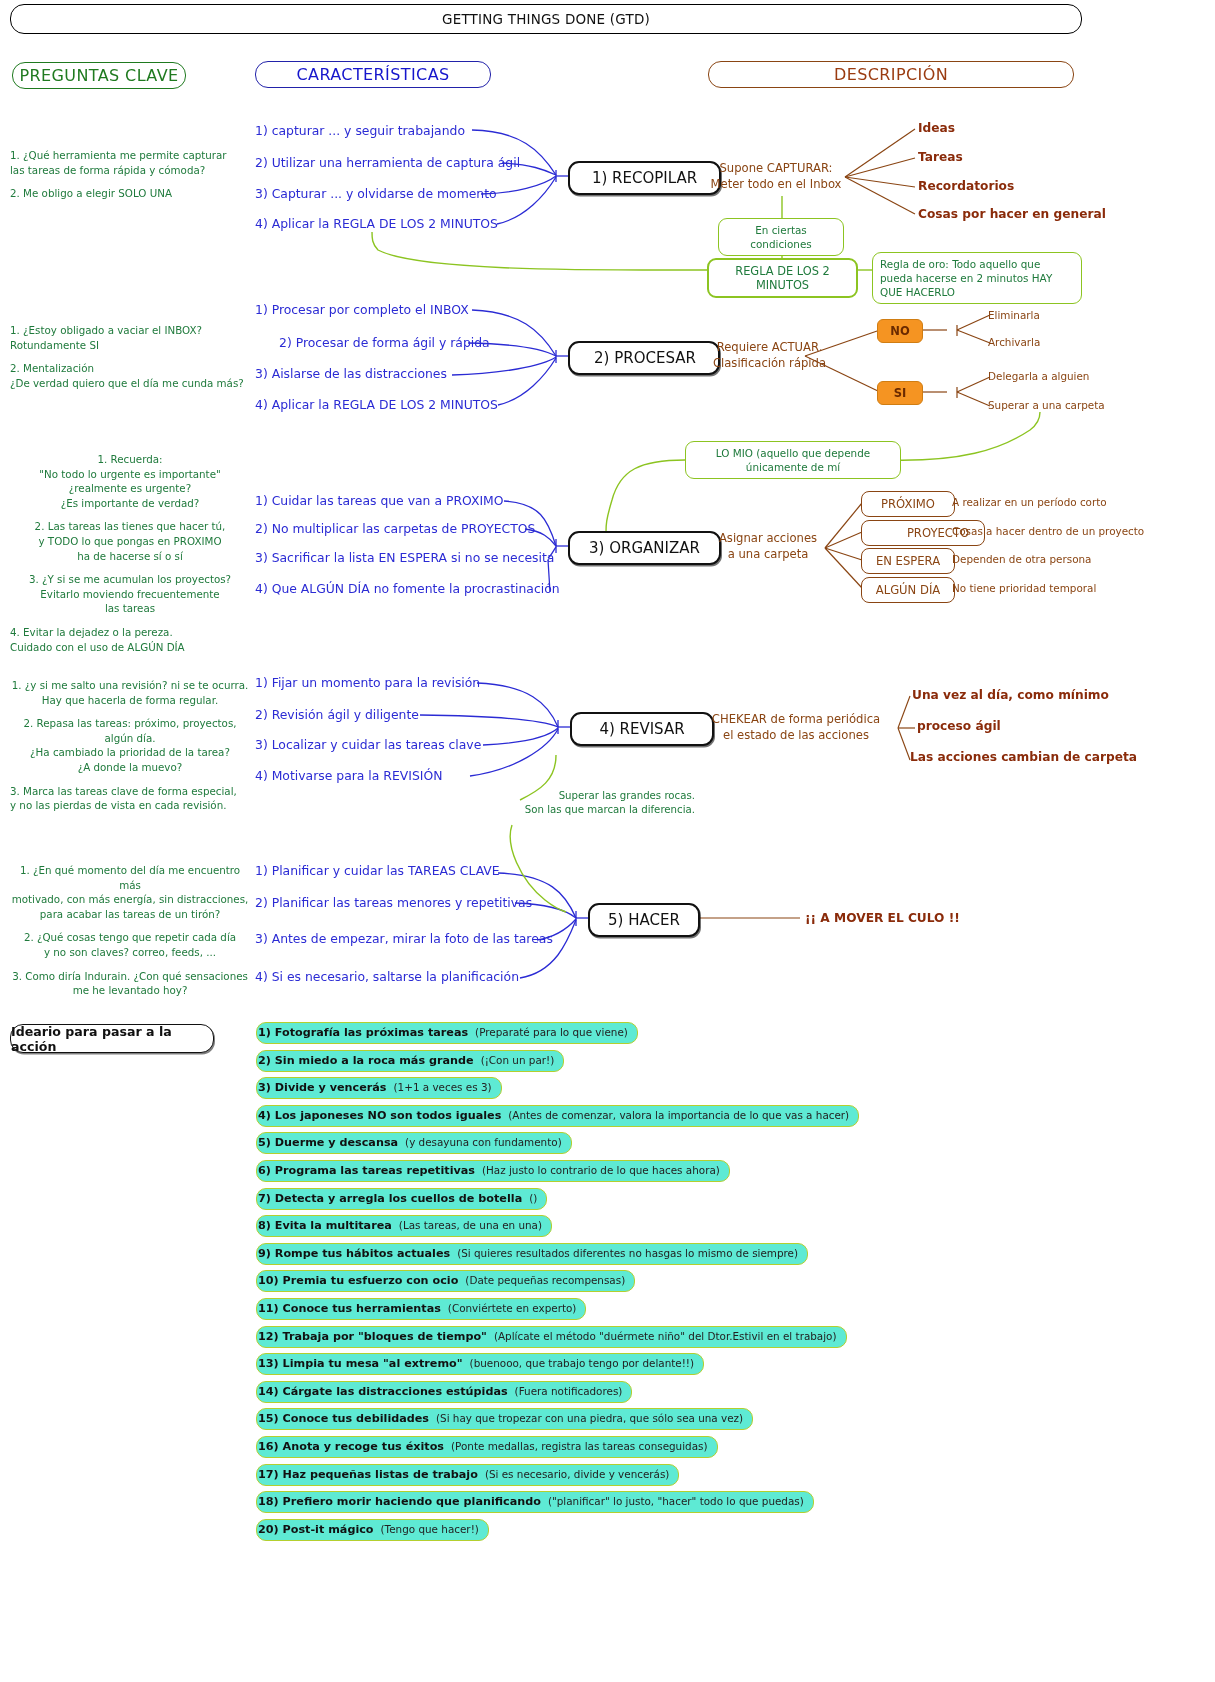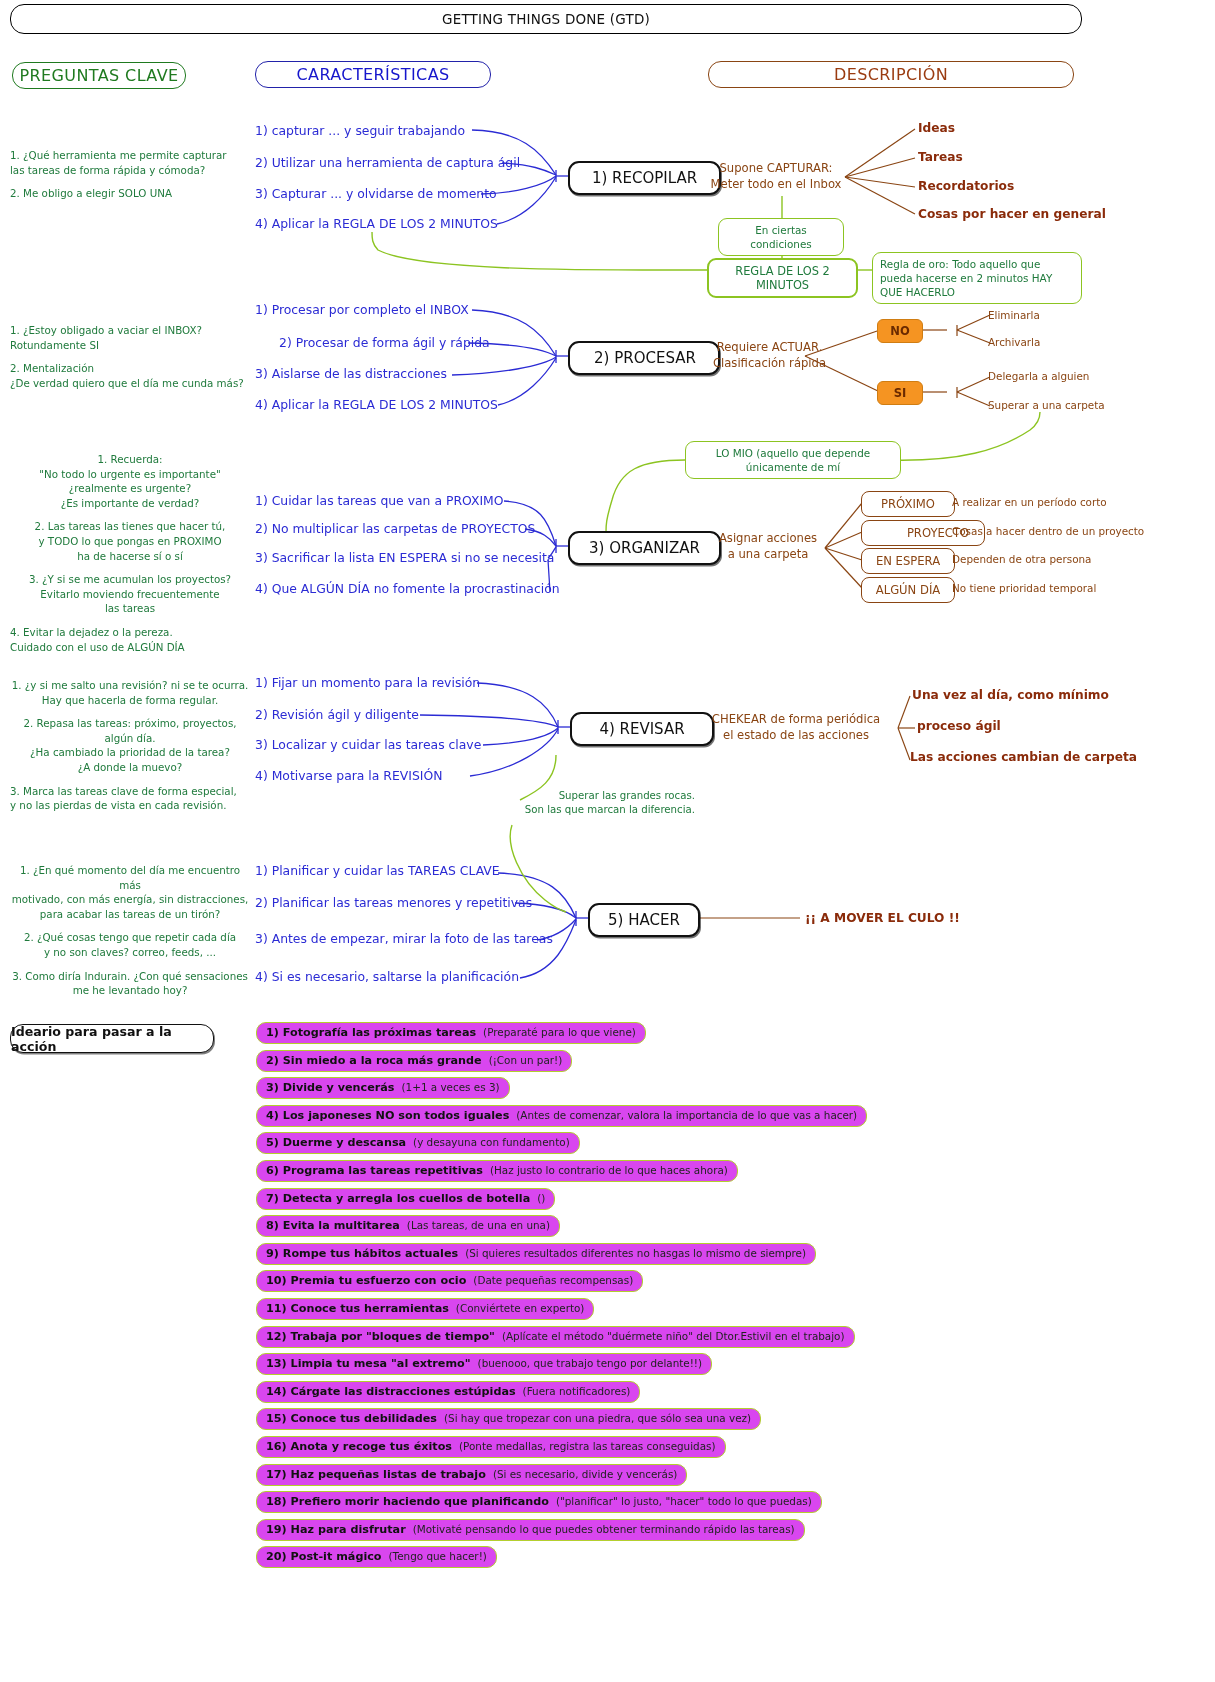--- a/index.html
+++ b/index.html
@@ -73,23 +73,23 @@
   
   .ideario-head{
     left:10px;top:1024px;width:202px;height:27px;
     border:1.7px solid #111;border-radius:13px;background:#fff;
     display:flex;align-items:center;justify-content:center;
     font-size:12.6px;font-weight:bold;color:#111;
     box-shadow:1px 1.5px 0 rgba(0,0,0,.5);
   }
   #ideario-list{position:absolute;left:256px;top:1021px;width:900px;}
   .idea{
-    border:1.5px solid #b4cf2e;border-radius:10px;background:#d946ef;
+    border:1.5px solid #b4cf2e;border-radius:10px;background:#5eead4;
     display:inline-flex;align-items:baseline;
-    padding:3px 9px 4px 9px;margin-bottom:4.6px;white-space:nowrap;
+    padding:3px 9px 4px 1px;margin-bottom:4.6px;white-space:nowrap;
   }
   .idea-row{display:block;}
   .idea b{font-size:11.2px;color:#111;font-weight:bold;}
   .idea span.note{font-size:10.4px;color:#222;margin-left:7px;font-weight:normal;}
 </style>
 </head>
 <body>
 
 <svg class="wires" viewBox="0 0 1215 1682">
   <g fill="none" stroke="#2b2bd4" stroke-width="1.3">
@@ -370,20 +370,16 @@
       </div></div>
     <div class="idea-row"><div class="idea">
         <b>17) Haz pequeñas listas de trabajo</b>
         <span class="note">(Si es necesario, divide y vencerás)</span>
       </div></div>
     <div class="idea-row"><div class="idea">
         <b>18) Prefiero morir haciendo que planificando</b>
         <span class="note">("planificar" lo justo, "hacer" todo lo que puedas)</span>
       </div></div>
     <div class="idea-row"><div class="idea">
-        <b>19) Haz para disfrutar</b>
-        <span class="note">(Motivaté pensando lo que puedes obtener terminando rápido las tareas)</span>
-      </div></div>
-    <div class="idea-row"><div class="idea">
         <b>20) Post-it mágico</b>
         <span class="note">(Tengo que hacer!)</span>
       </div></div>
   </div>
 
 </body></html>

